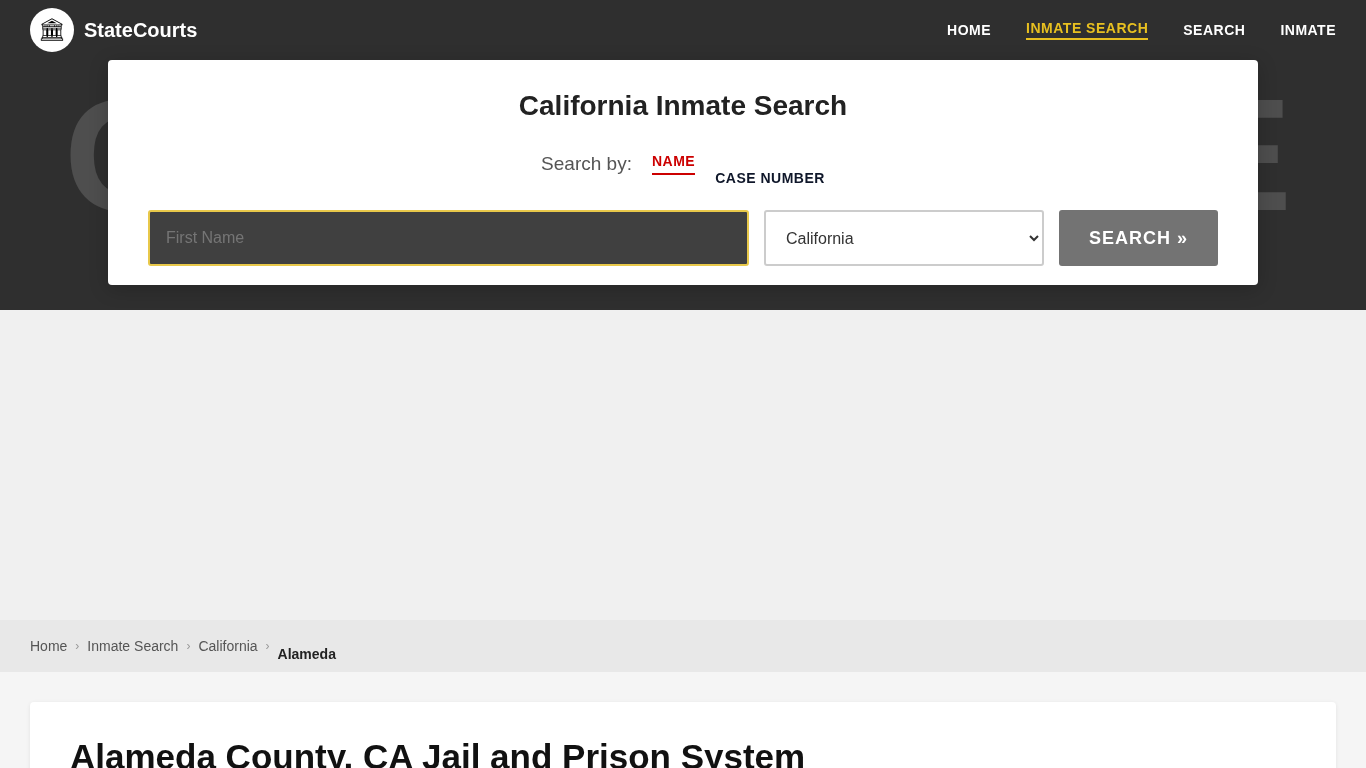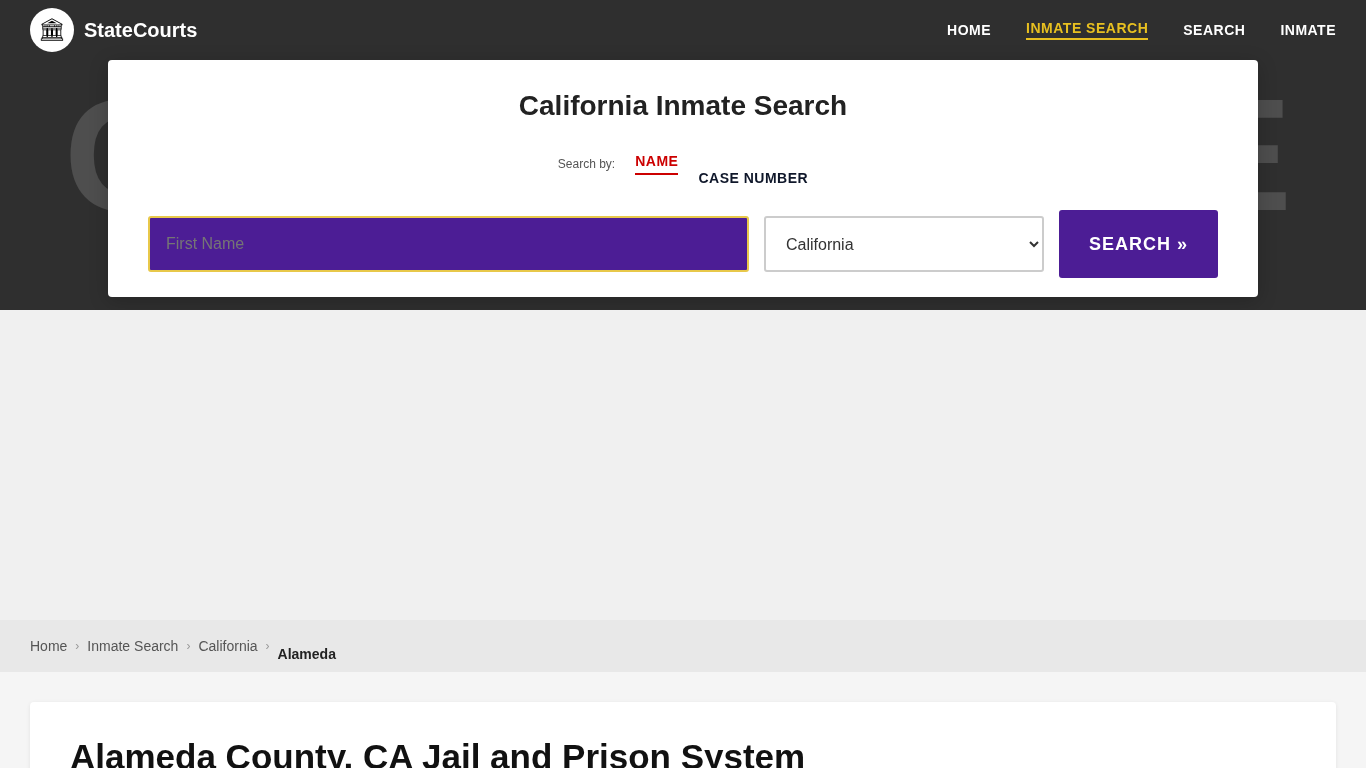--- a/index.html
+++ b/index.html
@@ -100,21 +100,21 @@
       margin-bottom: 16px;
     }
     .search-by-row {
       display: flex;
       align-items: center;
       justify-content: center;
       gap: 20px;
       margin-bottom: 20px;
     }
     .search-by-label {
-      font-size: 12px;
+      font-size: 19px;
       color: #555;
     }
     .search-tab {
       font-size: 14px;
       font-weight: bold;
       cursor: pointer;
       padding-bottom: 4px;
       letter-spacing: 0.5px;
     }
     .search-tab.active {
@@ -127,43 +127,43 @@
     }
     .search-fields-row {
       display: flex;
       gap: 15px;
       align-items: center;
     }
     .search-input {
       flex: 1;
       height: 56px;
       border: 2px solid #e8c84a;
-      background: #4c1d95;
+      background: #404040;
       padding: 0 16px;
       font-size: 16px;
       color: #aaa;
       border-radius: 3px;
       outline: none;
     }
     .state-select {
       width: 280px;
       height: 56px;
       border: 2px solid #ccc;
       background: white;
       padding: 0 16px;
       font-size: 16px;
       color: #333;
       border-radius: 3px;
       outline: none;
       appearance: auto;
     }
     .search-btn {
-      height: 68px;
+      height: 56px;
       padding: 0 30px;
-      background: #4c1d95;
+      background: #737373;
       color: white;
       font-size: 18px;
       font-weight: bold;
       border: none;
       border-radius: 3px;
       cursor: pointer;
       letter-spacing: 1px;
       white-space: nowrap;
     }
 

